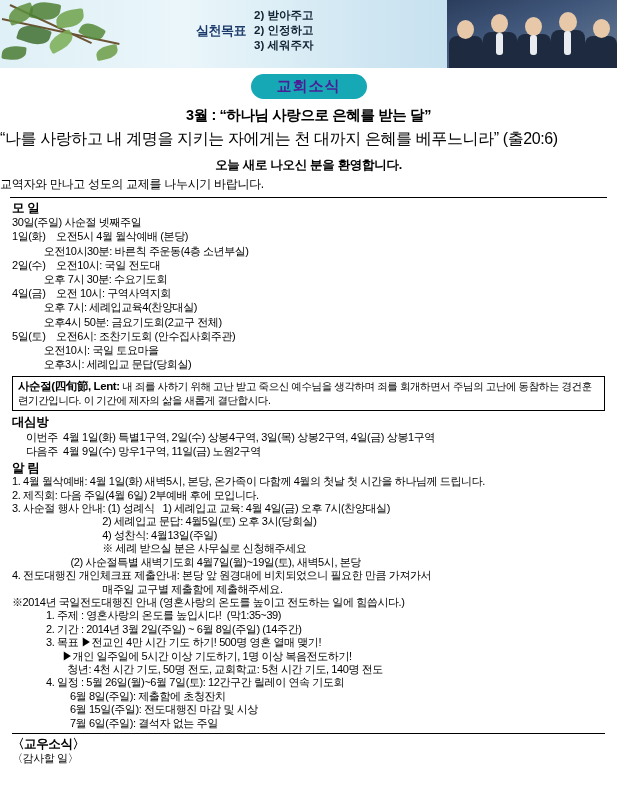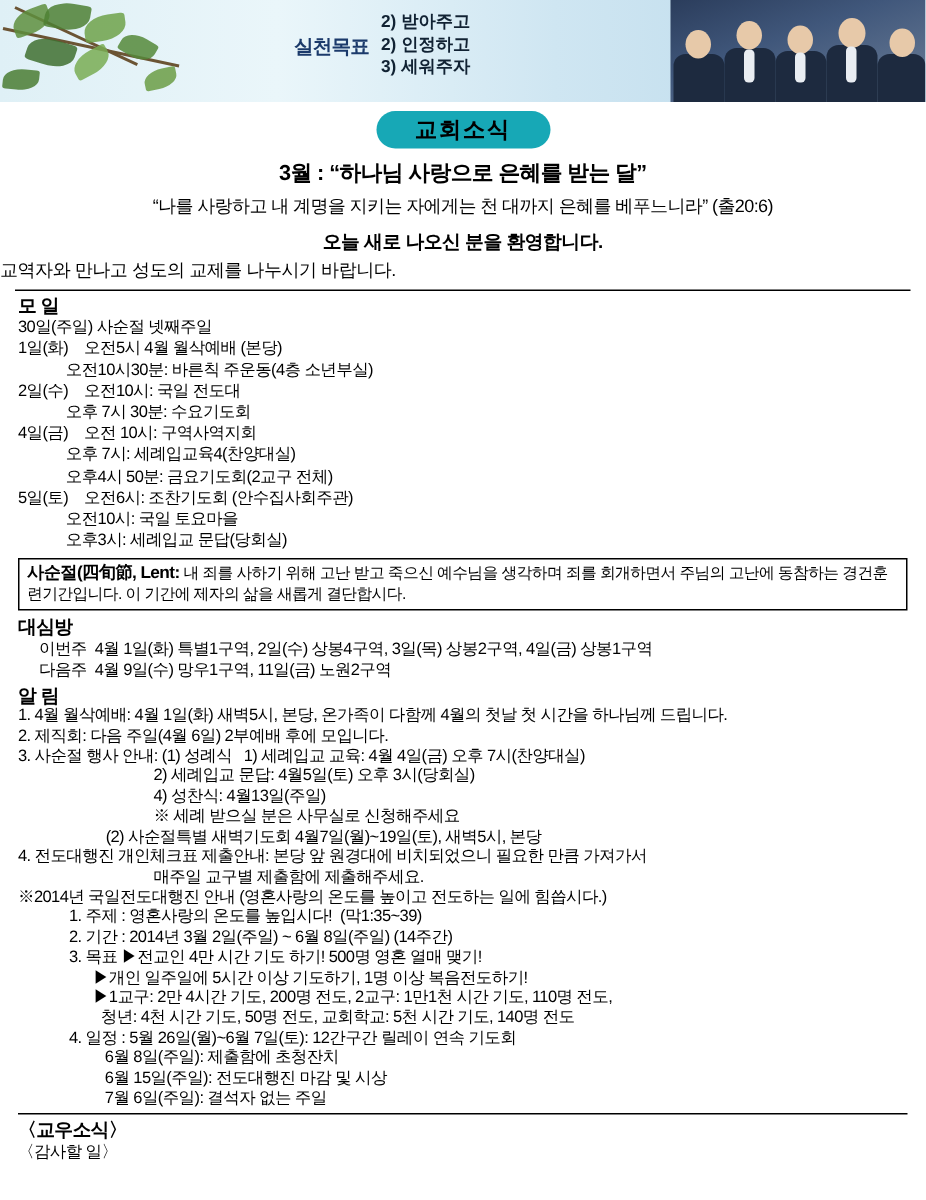--- a/index.html
+++ b/index.html
@@ -96,37 +96,37 @@
 
   
   .pill-wrap {
     text-align: center;
     margin-top: 6px;
   }
   .pill {
     display: inline-block;
     padding: 3px 26px;
     background: #17a8b6;
-    color: #000000;
+    color: #4c1d95;
     font-size: 15px;
     font-weight: bold;
     border-radius: 13px;
     letter-spacing: 1px;
   }
 
   .theme-line {
     text-align: center;
     font-size: 14.5px;
     font-weight: bold;
     margin-top: 7px;
     letter-spacing: -0.4px;
   }
   .theme-sub {
-    text-align: center;
-    font-size: 12px;
+    text-align: left;
+    font-size: 16px;
     margin-top: 4px;
     letter-spacing: -0.4px;
   }
   .welcome1 {
     text-align: center;
     font-size: 12.5px;
     font-weight: bold;
     margin-top: 7px;
     letter-spacing: -0.3px;
   }
@@ -268,21 +268,20 @@
       <div class="row">4. 전도대행진 개인체크표 제출안내: 본당 앞 원경대에 비치되었으니 필요한 만큼 가져가서</div>
       <div class="row">                                  매주일 교구별 제출함에 제출해주세요.</div>
       <div class="row">※2014년 국일전도대행진 안내 (영혼사랑의 온도를 높이고 전도하는 일에 힘씁시다.)</div>
     </div>
 
     <div class="tight">
       <div class="row indent2">1. 주제 : 영혼사랑의 온도를 높입시다!  (막1:35~39)</div>
       <div class="row indent2">2. 기간 : 2014년 3월 2일(주일) ~ 6월 8일(주일) (14주간)</div>
       <div class="row indent2">3. 목표 ▶전교인 4만 시간 기도 하기! 500명 영혼 열매 맺기!</div>
       <div class="row indent2">      ▶개인 일주일에 5시간 이상 기도하기, 1명 이상 복음전도하기!</div>
-      <div class="row indent2">      ▶1교구: 2만 4시간 기도, 200명 전도, 2교구: 1만1천 시간 기도, 110명 전도,</div>
       <div class="row indent2">        청년: 4천 시간 기도, 50명 전도, 교회학교: 5천 시간 기도, 140명 전도</div>
       <div class="row indent2">4. 일정 : 5월 26일(월)~6월 7일(토): 12간구간 릴레이 연속 기도회</div>
       <div class="row indent2">         6월 8일(주일): 제출함에 초청잔치</div>
       <div class="row indent2">         6월 15일(주일): 전도대행진 마감 및 시상</div>
       <div class="row indent2">         7월 6일(주일): 결석자 없는 주일</div>
     </div>
 
     <hr class="bar">
 
     <div class="sec-head">〈교우소식〉</div>

